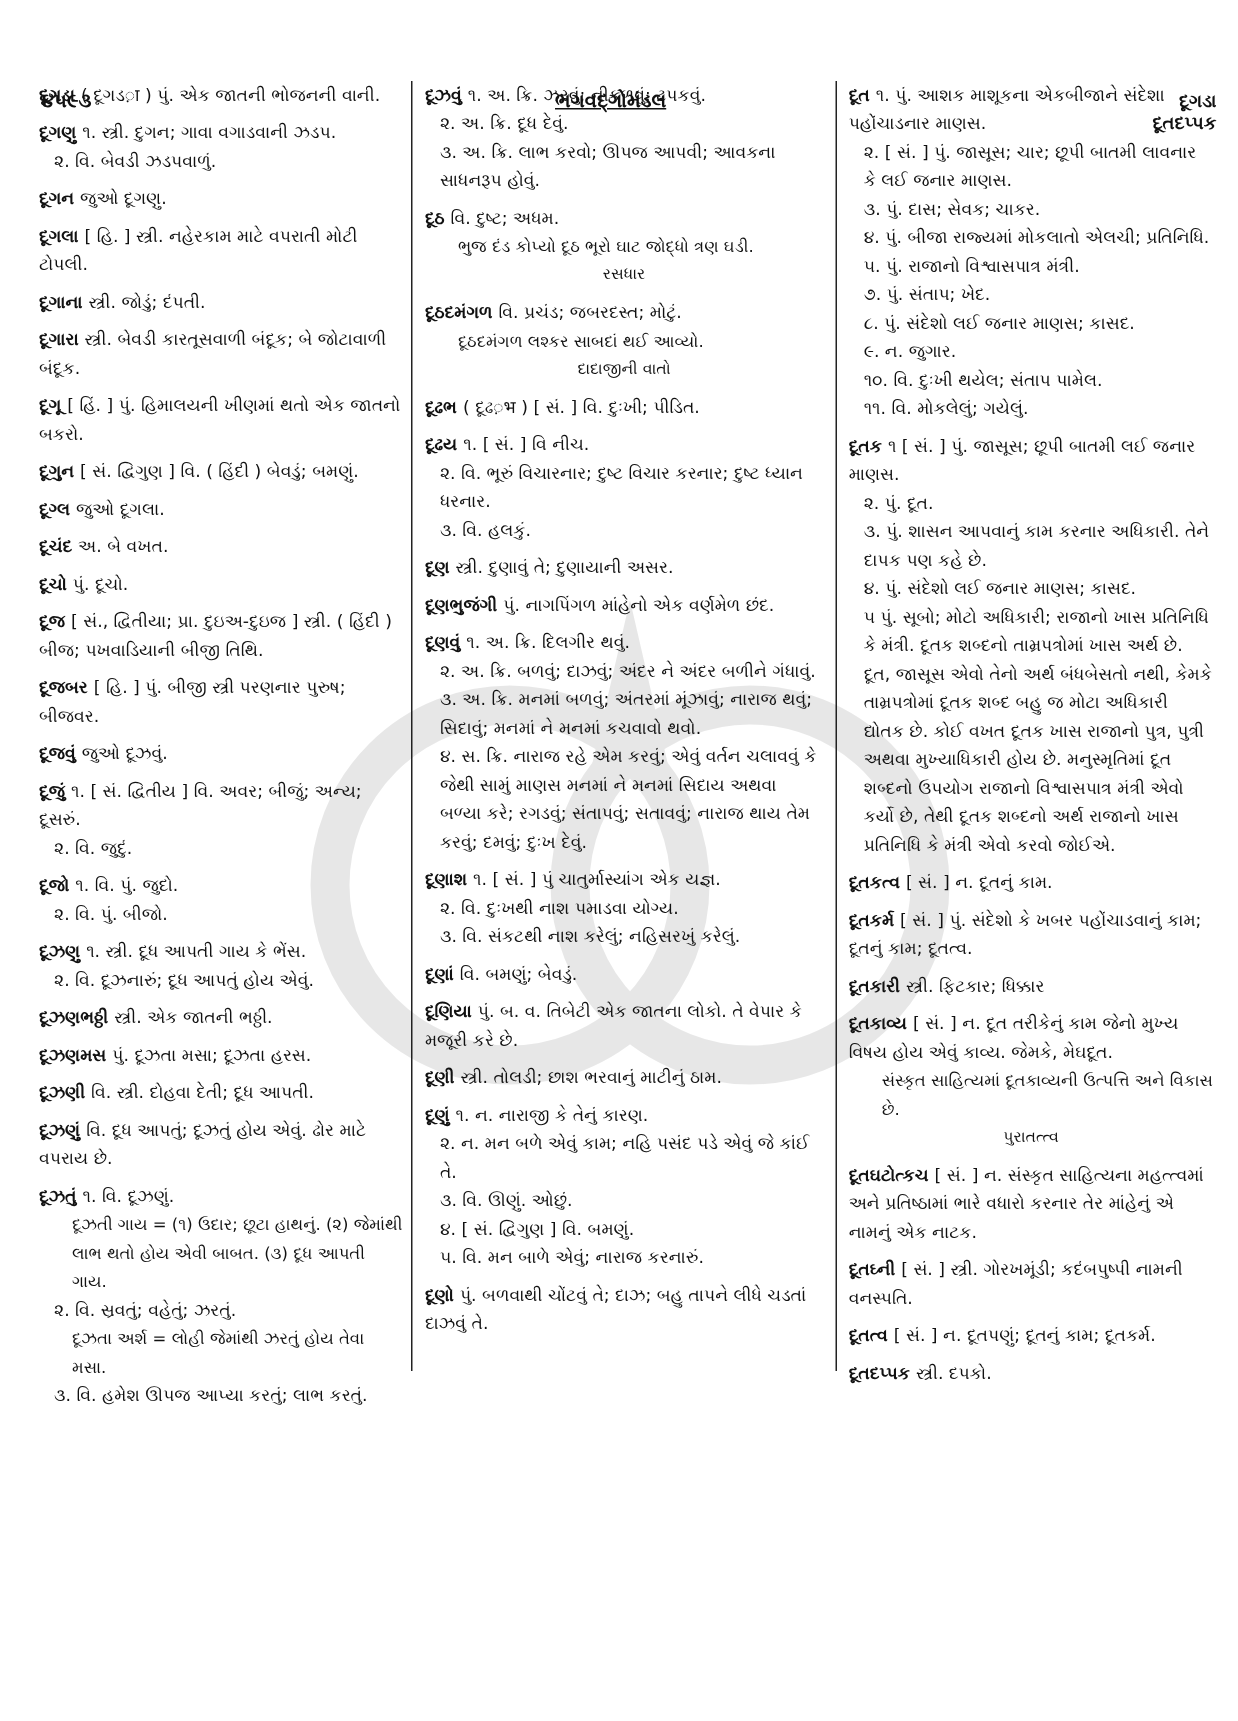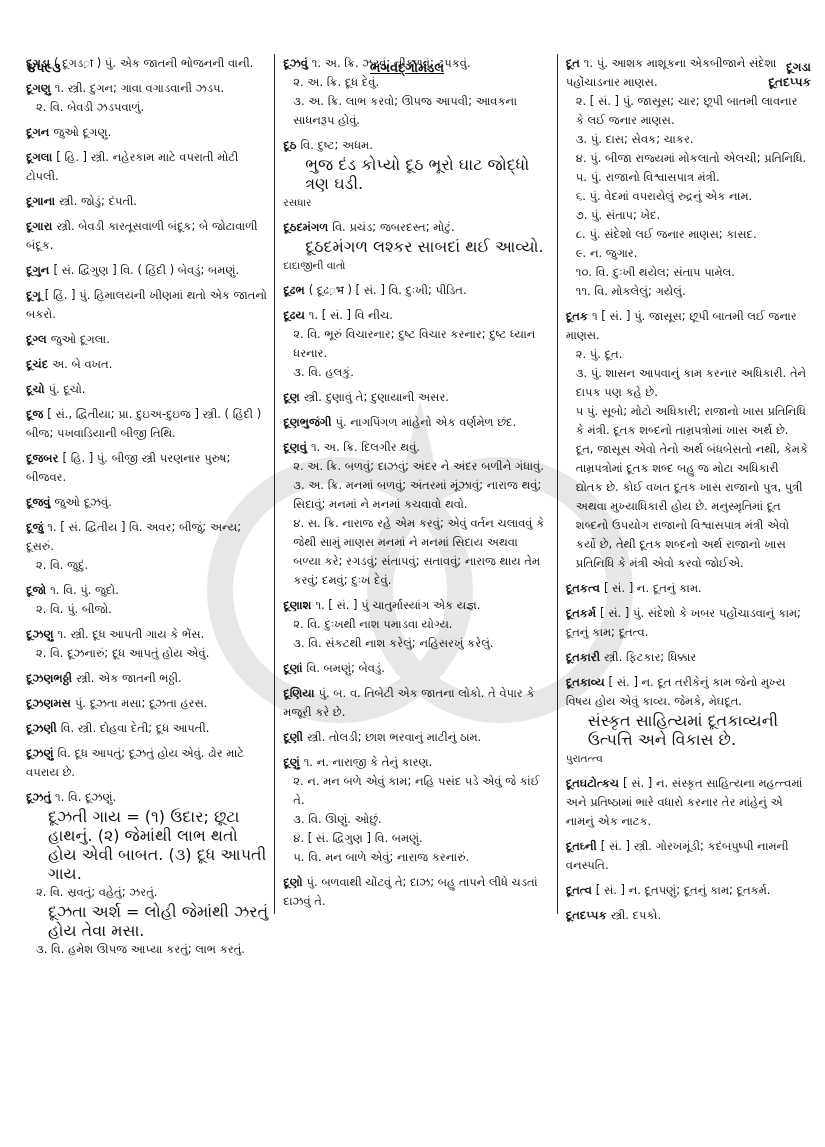--- a/index.html
+++ b/index.html
@@ -16,22 +16,22 @@
   .running-title { position: absolute; left: 370px; top: 32px; font-weight: bold; font-size: 13px; text-decoration: underline; }
   .guide-words { position: absolute; right: 14px; top: 32px; text-align: right; font-weight: bold; font-size: 12px; line-height: 15px; }
   .columns { position: absolute; left: 20px; top: 54px; width: 795px; height: 1030px; display: flex; }
   .col { box-sizing: border-box; padding: 0 6px; line-height: 19px; }
   .col-1 { width: 262px; }
   .col-2 { width: 292px; border-left: 1.5px solid #222; border-right: 1.5px solid #222; padding-left: 8px; padding-right: 8px; height: 860px; }
   .col-3 { width: 265px; padding-left: 8px; }
   .entry { margin-bottom: 6px; }
   .entry .hw { font-weight: bold; margin-right: 4px; }
   .sense { padding-left: 10px; }
-  .example { padding-left: 22px; font-size: 16px; }
-  .source { text-align: left; font-size: 10.5px; }
+  .example { padding-left: 22px; font-size: 11px; }
+  .source { text-align: center; font-size: 10.5px; }
 </style>
 </head>
 <body>
 
 <svg class="watermark" viewBox="0 0 440 400">
   <circle cx="140" cy="210" r="120" fill="none" stroke="#000" stroke-width="26"></circle>
   <circle cx="300" cy="210" r="120" fill="none" stroke="#000" stroke-width="26"></circle>
   <path d="M220 20 L250 150 L220 130 L190 150 Z" fill="#000"></path>
 </svg>
 
@@ -59,24 +59,24 @@
       <div class="entry">
         <div><span class="hw">દૂગલા</span><span>[ હિ. ] સ્ત્રી. નહેરકામ માટે વપરાતી મોટી ટોપલી.</span></div>
       </div>
       <div class="entry">
         <div><span class="hw">દૂગાના</span><span>સ્ત્રી. જોડું; દંપતી.</span></div>
       </div>
       <div class="entry">
         <div><span class="hw">દૂગારા</span><span>સ્ત્રી. બેવડી કારતૂસવાળી બંદૂક; બે જોટાવાળી બંદૂક.</span></div>
       </div>
       <div class="entry">
+        <div><span class="hw">દૂગૂ</span><span>[ હિં. ] પું. હિમાલયની ખીણમાં થતો એક જાતનો બકરો.</span></div>
+      </div>
+      <div class="entry">
         <div><span class="hw">દૂગુન</span><span>[ સં. દ્વિગુણ ] વિ. ( હિંદી ) બેવડું; બમણું.</span></div>
-      </div>
-      <div class="entry">
-        <div><span class="hw">દૂગૂ</span><span>[ હિં. ] પું. હિમાલયની ખીણમાં થતો એક જાતનો બકરો.</span></div>
       </div>
       <div class="entry">
         <div><span class="hw">દૂગ્લ</span><span>જુઓ દૂગલા.</span></div>
       </div>
       <div class="entry">
         <div><span class="hw">દૂચંદ</span><span>અ. બે વખત.</span></div>
       </div>
       <div class="entry">
         <div><span class="hw">દૂચો</span><span>પું. દૂચો.</span></div>
       </div>
@@ -182,31 +182,31 @@
         <div><span class="hw">દૂણો</span><span>પું. બળવાથી ચોંટવું તે; દાઝ; બહુ તાપને લીધે ચડતાં દાઝવું તે.</span></div>
       </div>
     </div>
   <div class="col col-3">
       <div class="entry">
         <div><span class="hw">દૂત</span><span>૧. પું. આશક માશૂકના એકબીજાને સંદેશા પહોંચાડનાર માણસ.</span></div>
         <div class="sense">૨. [ સં. ] પું. જાસૂસ; ચાર; છૂપી બાતમી લાવનાર કે લઈ જનાર માણસ.</div>
         <div class="sense">૩. પું. દાસ; સેવક; ચાકર.</div>
         <div class="sense">૪. પું. બીજા રાજ્યમાં મોકલાતો એલચી; પ્રતિનિધિ.</div>
         <div class="sense">૫. પું. રાજાનો વિશ્વાસપાત્ર મંત્રી.</div>
-        <div class="sense">૬. પું. વેદમાં વપરાયેલું રુદ્રનું એક નામ.</div>
         <div class="sense">૭. પું. સંતાપ; ખેદ.</div>
         <div class="sense">૮. પું. સંદેશો લઈ જનાર માણસ; કાસદ.</div>
         <div class="sense">૯. ન. જુગાર.</div>
         <div class="sense">૧૦. વિ. દુઃખી થયેલ; સંતાપ પામેલ.</div>
         <div class="sense">૧૧. વિ. મોકલેલું; ગયેલું.</div>
       </div>
       <div class="entry">
         <div><span class="hw">દૂતક</span><span>૧ [ સં. ] પું. જાસૂસ; છૂપી બાતમી લઈ જનાર માણસ.</span></div>
         <div class="sense">૨. પું. દૂત.</div>
         <div class="sense">૩. પું. શાસન આપવાનું કામ કરનાર અધિકારી. તેને દાપક પણ કહે છે.</div>
+        <div class="sense">૪. પું. સંદેશો લઈ જનાર માણસ; કાસદ.</div>
         <div class="sense">૫ પું. સૂબો; મોટો અધિકારી; રાજાનો ખાસ પ્રતિનિધિ કે મંત્રી. દૂતક શબ્દનો તામ્રપત્રોમાં ખાસ અર્થ છે. દૂત, જાસૂસ એવો તેનો અર્થ બંધબેસતો નથી, કેમકે તામ્રપત્રોમાં દૂતક શબ્દ બહુ જ મોટા અધિકારી દ્યોતક છે. કોઈ વખત દૂતક ખાસ રાજાનો પુત્ર, પુત્રી અથવા મુખ્યાધિકારી હોય છે. મનુસ્મૃતિમાં દૂત શબ્દનો ઉપયોગ રાજાનો વિશ્વાસપાત્ર મંત્રી એવો કર્યો છે, તેથી દૂતક શબ્દનો અર્થ રાજાનો ખાસ પ્રતિનિધિ કે મંત્રી એવો કરવો જોઈએ.</div>
       </div>
       <div class="entry">
         <div><span class="hw">દૂતકત્વ</span><span>[ સં. ] ન. દૂતનું કામ.</span></div>
       </div>
       <div class="entry">
         <div><span class="hw">દૂતકર્મ</span><span>[ સં. ] પું. સંદેશો કે ખબર પહોંચાડવાનું કામ; દૂતનું કામ; દૂતત્વ.</span></div>
       </div>
       <div class="entry">
         <div><span class="hw">દૂતકારી</span><span>સ્ત્રી. ફિટકાર; ધિક્કાર</span></div>

